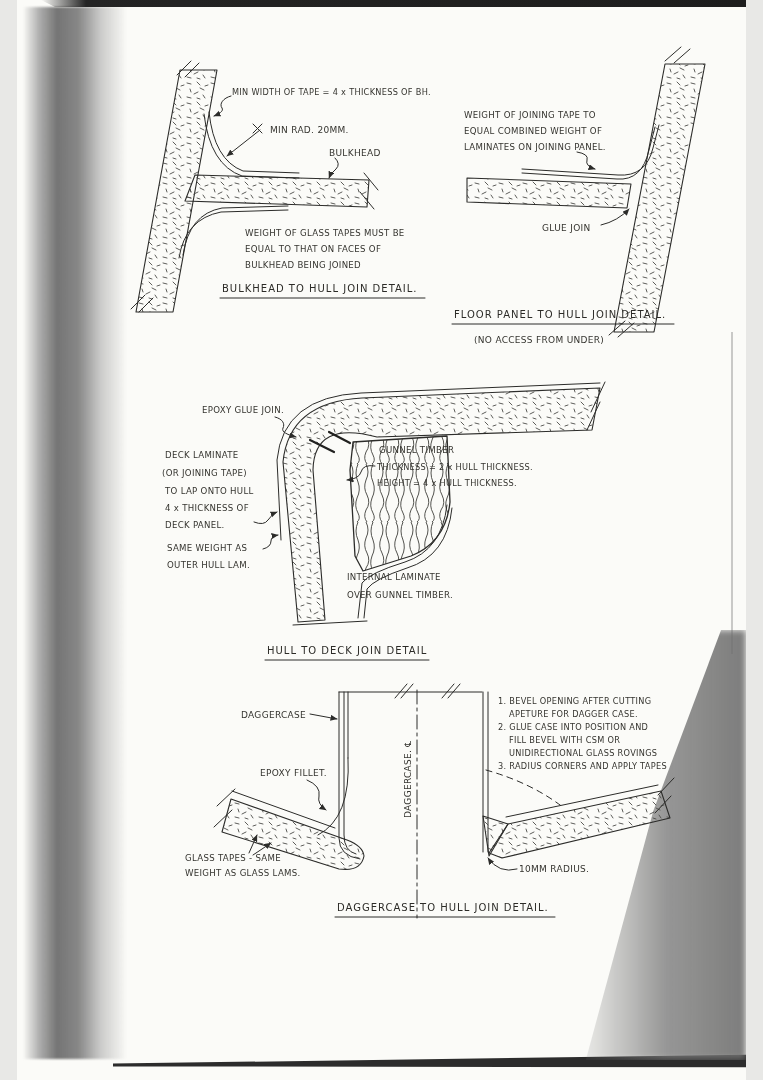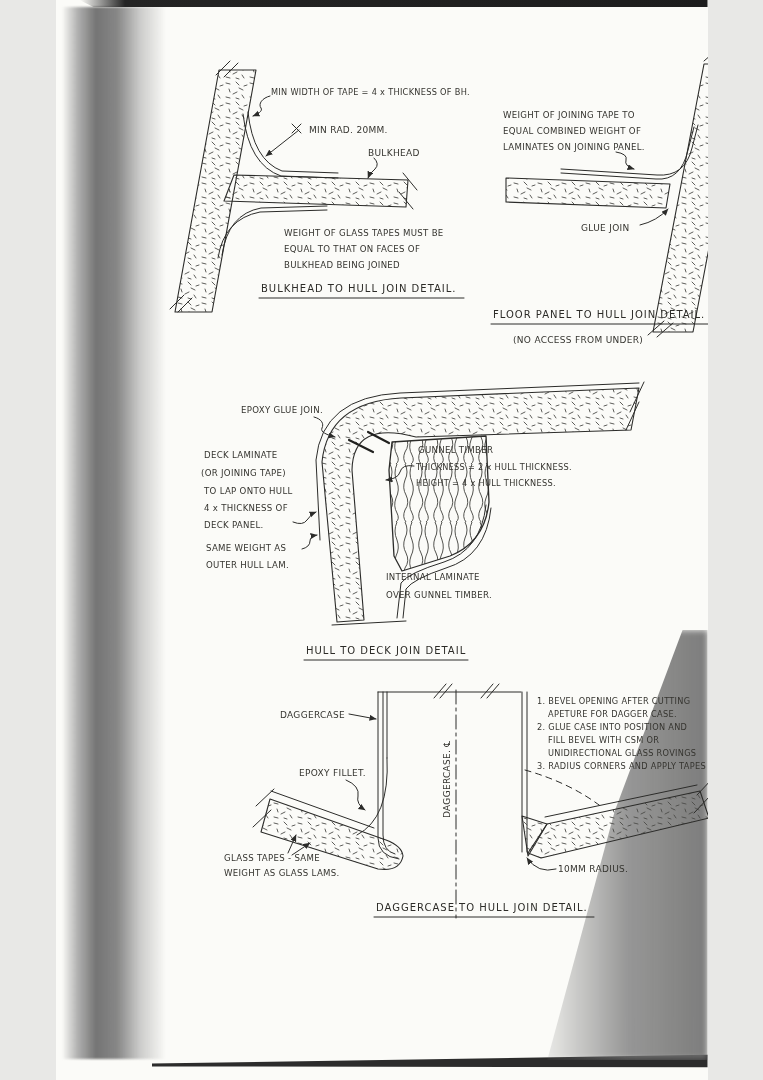--- a/index.html
+++ b/index.html
@@ -1,17 +1,17 @@
 <!DOCTYPE html>
 <html><head>
 <meta charset="utf-8">
 <style>
   html,body{margin:0;padding:0;background:#e8e8e6;}
   .page{
-    position:relative;width:652px;height:1080px;margin:0 auto;
+    position:relative;width:729px;height:1080px;margin:0 auto;
     background:#fbfbf8;overflow:hidden;
     font-family:"DejaVu Sans", sans-serif;
   }
   
   .scan-left{
     position:absolute;left:6px;top:7px;width:108px;height:1052px;
     background:linear-gradient(90deg,
       rgba(255,255,255,0) 0px,
       rgba(150,150,150,.75) 16px,
       rgba(105,105,105,.92) 34px,

